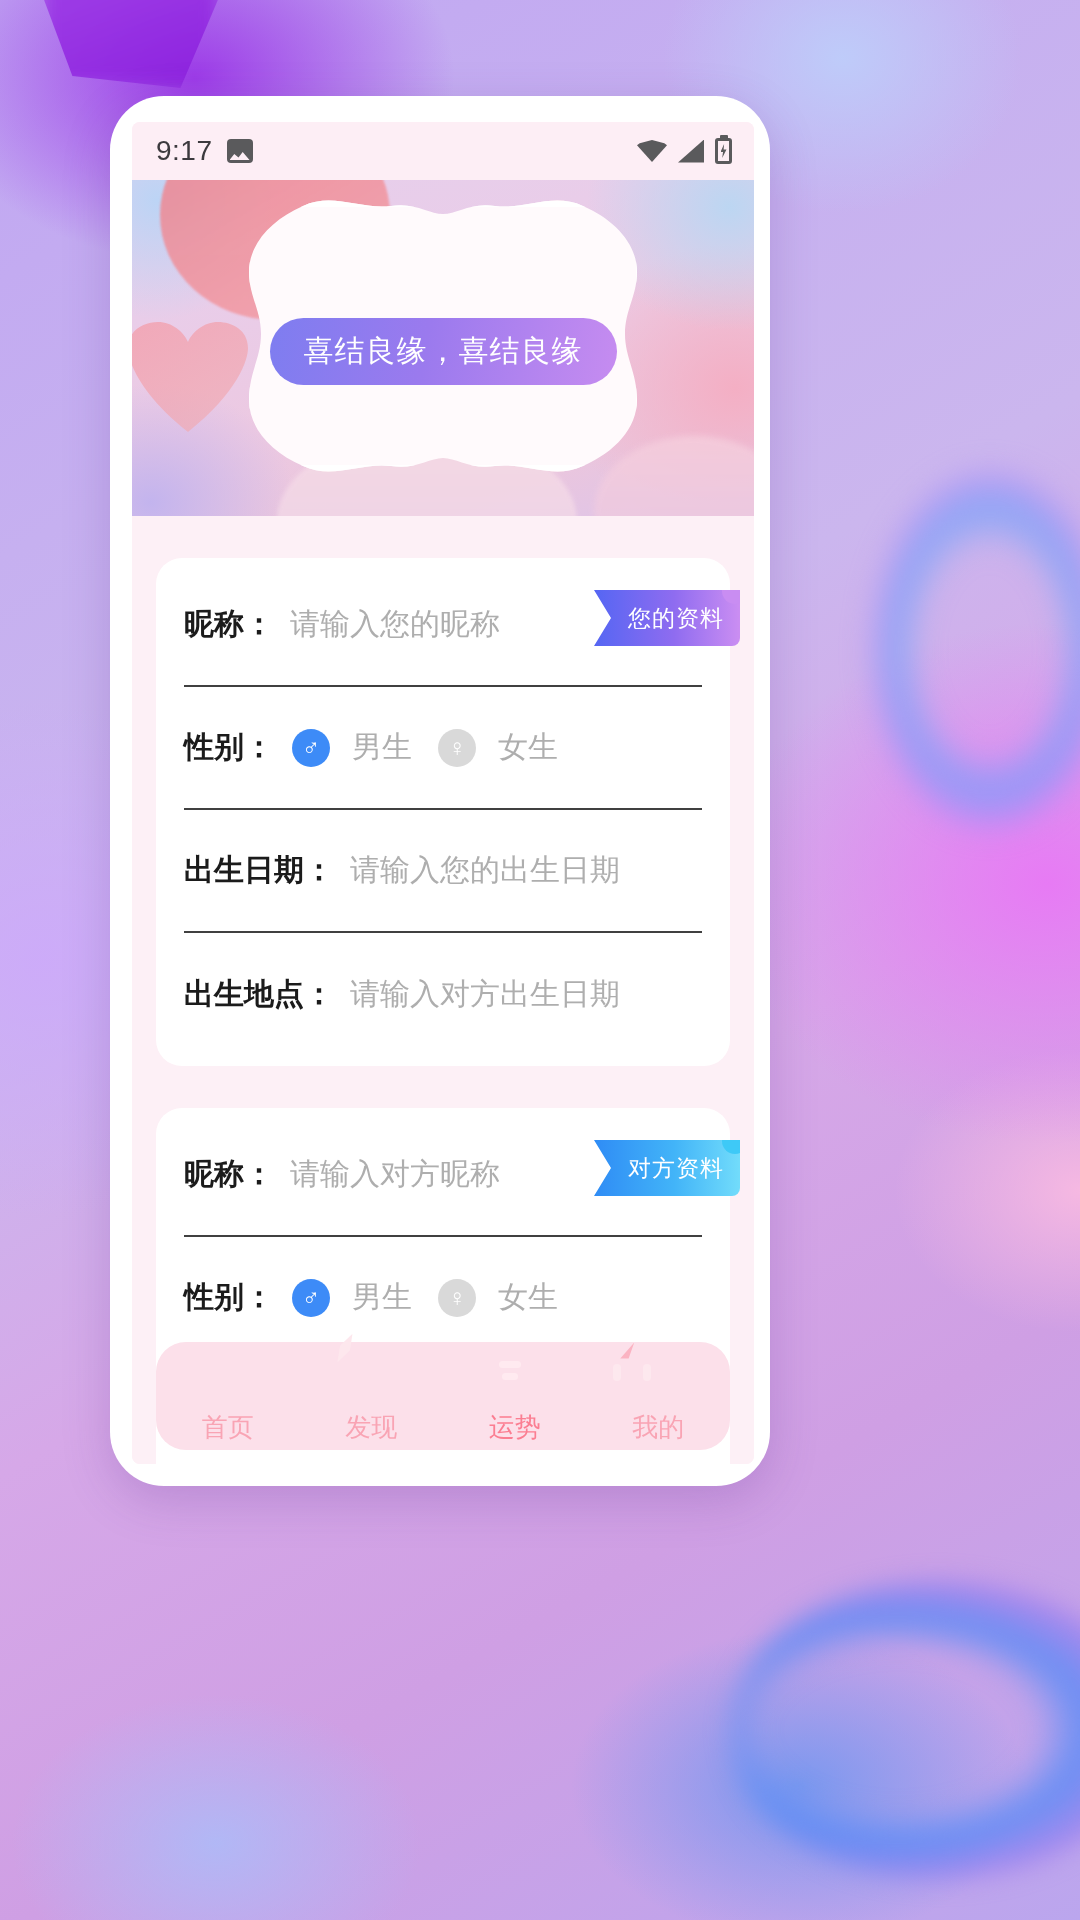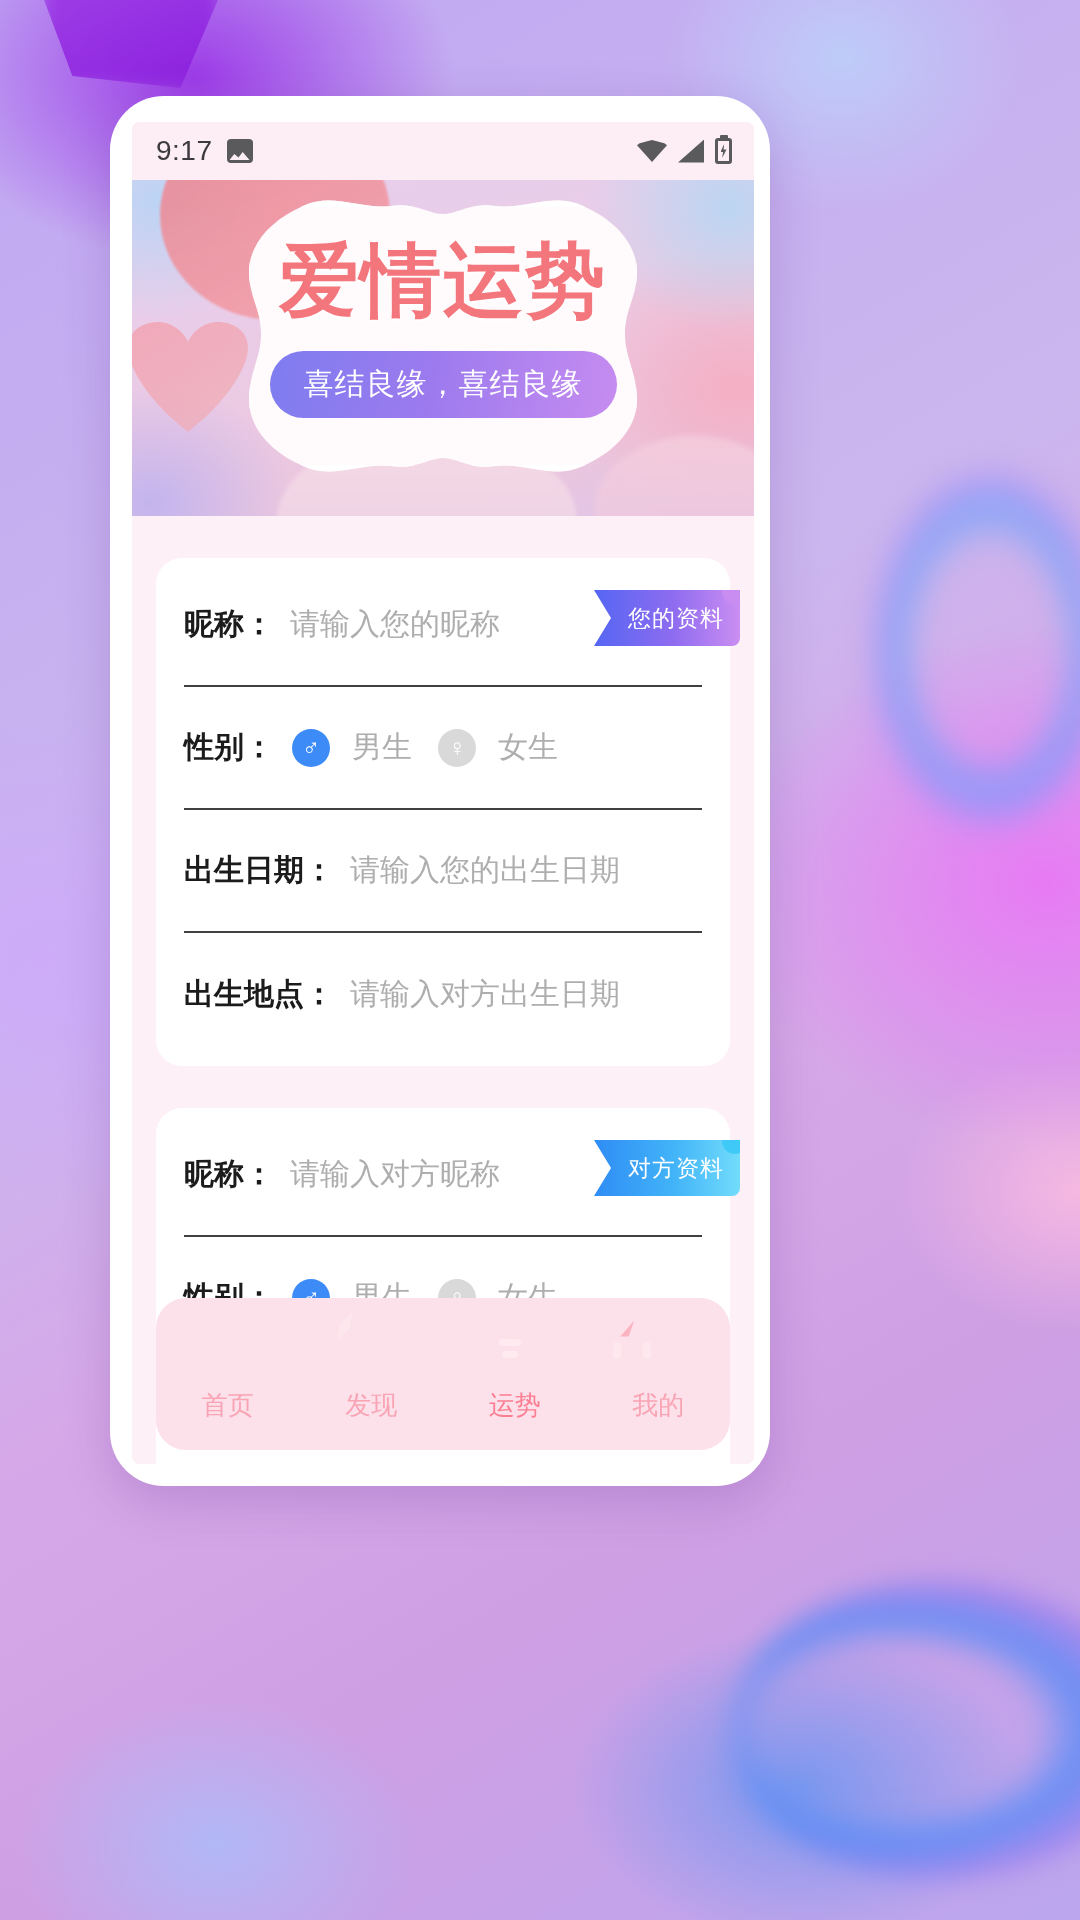--- a/index.html
+++ b/index.html
@@ -219,21 +219,21 @@
   .ribbon-dot{
     position:absolute; right:-8px; top:-12px;
     width:26px; height:26px; border-radius:50%;
   }
   .ribbon-dot.mine{ background:#c98df2; }
   .ribbon-dot.other{ background:#3ec9f7; }
 
   
   .tabbar{
     position:absolute; left:24px; right:24px; bottom:14px;
-    height:152px;
+    height:108px;
     background:#fce0ea;
     border-radius:30px;
     display:flex; align-items:flex-end;
   }
   .tab{
     flex:1 1 0; height:100%;
     display:flex; flex-direction:column; align-items:center; justify-content:center; gap:10px;
   }
   .tab-label{ font-size:26px; color:#f9a4b4; }
   .tab.active .tab-label{ color:#fb7e92; }
@@ -317,21 +317,20 @@
       </div>
     </div>
 
     <div class="banner">
       <div class="b-blob1"></div>
       <div class="b-heart"></div>
       <div class="b-blob2"></div>
       <div class="b-blob3"></div>
       <div class="plaque">
         <div class="plaque-bg"></div>
-        <div class="plaque-title">爱情运势</div>
         <div class="plaque-sub">喜结良缘，喜结良缘</div>
       </div>
     </div>
 
     <div class="body">
 
       <div class="card">
         <div class="row">
           <span class="row-label">昵称：</span>
           <span class="row-value">请输入您的昵称</span>

